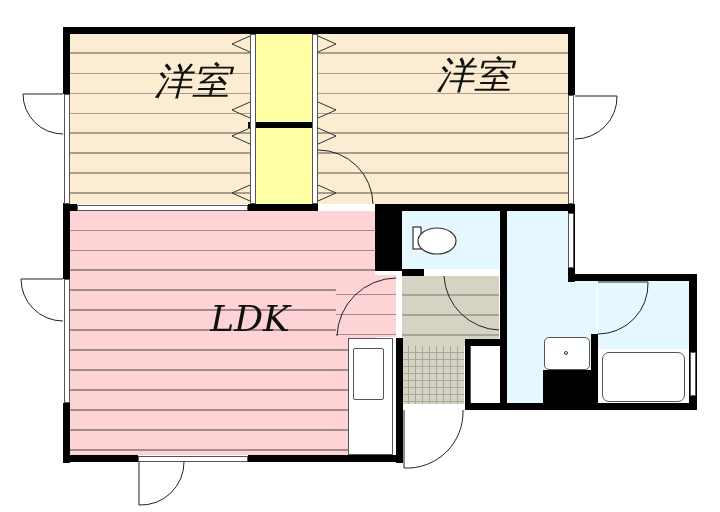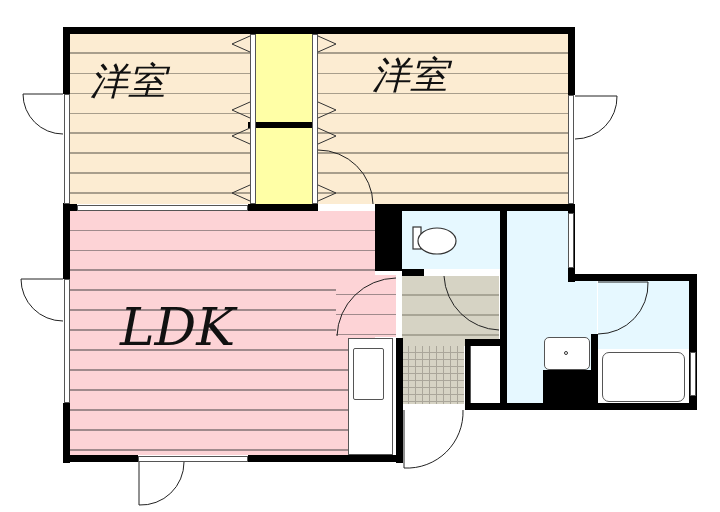--- a/index.html
+++ b/index.html
@@ -8,21 +8,21 @@
   .wall{position:absolute;background:#000;}
   .room-beige{background-color:#fcecd2;background-image:repeating-linear-gradient(to bottom,transparent 0,transparent 18.5px,#a89e8c 18.5px,#a89e8c 20px);}
   .room-pink{background-color:#fdd3d6;background-image:repeating-linear-gradient(to bottom,transparent 0,transparent 18.5px,#a08a8c 18.5px,#a08a8c 20px);}
   .room-closet{background:#ffffa6;}
   .room-blue{background:#e6f8ff;}
   .room-hall{background-color:#d6d3c4;background-image:repeating-linear-gradient(to bottom,transparent 0,transparent 18.5px,#a8a596 18.5px,#a8a596 20px);}
   .room-tile{background-color:#d6d3c4;background-image:
       repeating-linear-gradient(to bottom,transparent 0,transparent 6px,#aaa69a 6px,#aaa69a 7px),
       repeating-linear-gradient(to right,transparent 0,transparent 6px,#aaa69a 6px,#aaa69a 7px);}
   .win{position:absolute;background:#fff;border:1px solid #555;box-sizing:border-box;}
-  .label{position:absolute;font-family:"DejaVu Serif",serif;font-style:italic;color:#111;text-align:left;line-height:1.05;}
+  .label{position:absolute;font-family:"DejaVu Serif",serif;font-style:italic;color:#111;text-align:right;line-height:1.05;}
   svg{position:absolute;left:0;top:0;}
 </style>
 </head>
 <body>
 
 <div class="abs room-beige" style="left:70px;top:34px;width:180px;height:170px;"></div>
 <div class="abs room-closet" style="left:256px;top:34px;width:56px;height:88px;"></div>
 <div class="abs room-closet" style="left:256px;top:128px;width:56px;height:76px;"></div>
 <div class="abs room-beige" style="left:318px;top:34px;width:250px;height:170px;"></div>
 <div class="abs room-pink" style="left:70px;top:211px;width:305px;height:244px;"></div>
@@ -108,15 +108,15 @@
     <path d="M598,282 L648,282 A50,50 0 0 1 598,334"></path>
   </g>
 </svg>
 
 <div class="label" style="left:90px;top:62px;width:140px;font-size:38px;">
   <div>洋室</div>
 </div>
 <div class="label" style="left:372px;top:56px;width:140px;font-size:38px;">
   <div>洋室</div>
 </div>
-<div class="label" style="left:120px;top:300px;width:170px;font-size:52px;">
+<div class="label" style="left:120px;top:300px;width:170px;font-size:36px;">
   <div>LDK</div>
 </div>
 
 </body></html>

